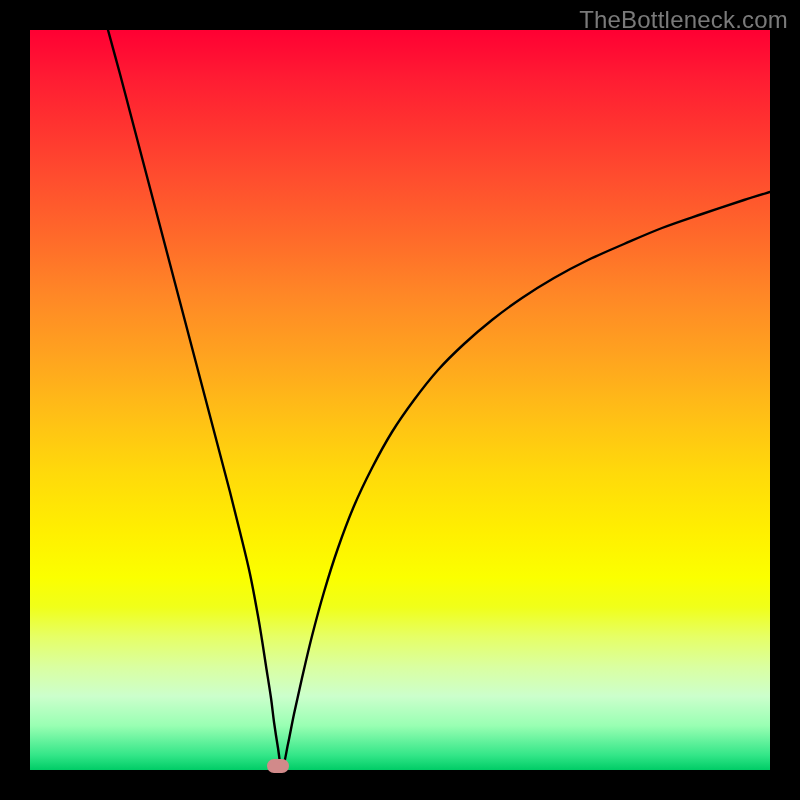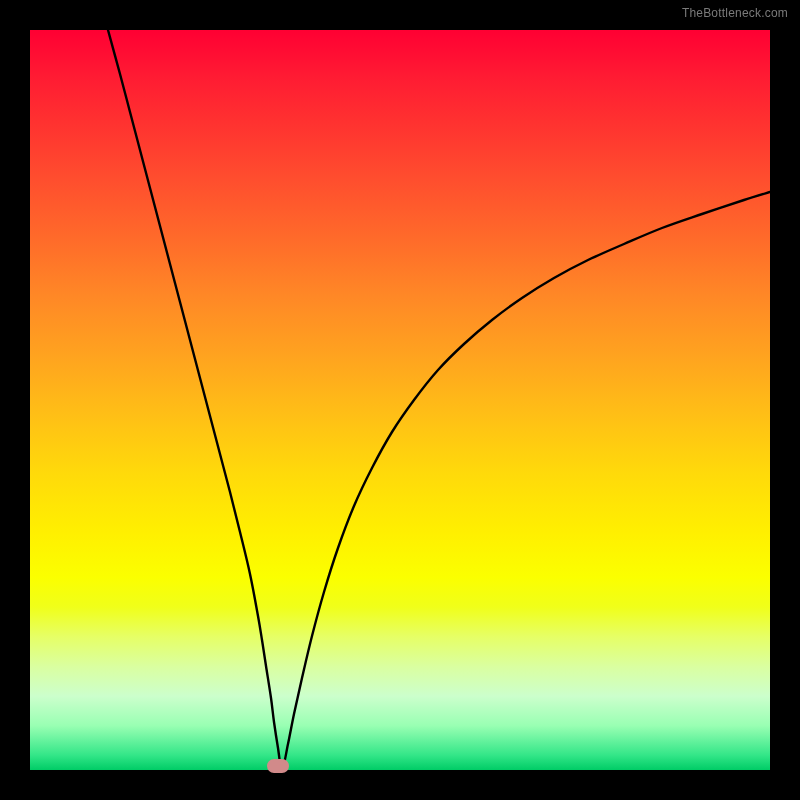--- a/index.html
+++ b/index.html
@@ -36,21 +36,21 @@
       #99ffb3 94%,
       #33e688 98%,
       #00cc66 100%
     );
   }
   .watermark {
     position: absolute;
     top: 6px;
     right: 12px;
     color: #7a7a7a;
-    font-size: 12px;
+    font-size: 24px;
     font-weight: 500;
     letter-spacing: 0.2px;
   }
   svg.curve {
     position: absolute;
     left: 30px;
     top: 30px;
     width: 740px;
     height: 740px;
   }

